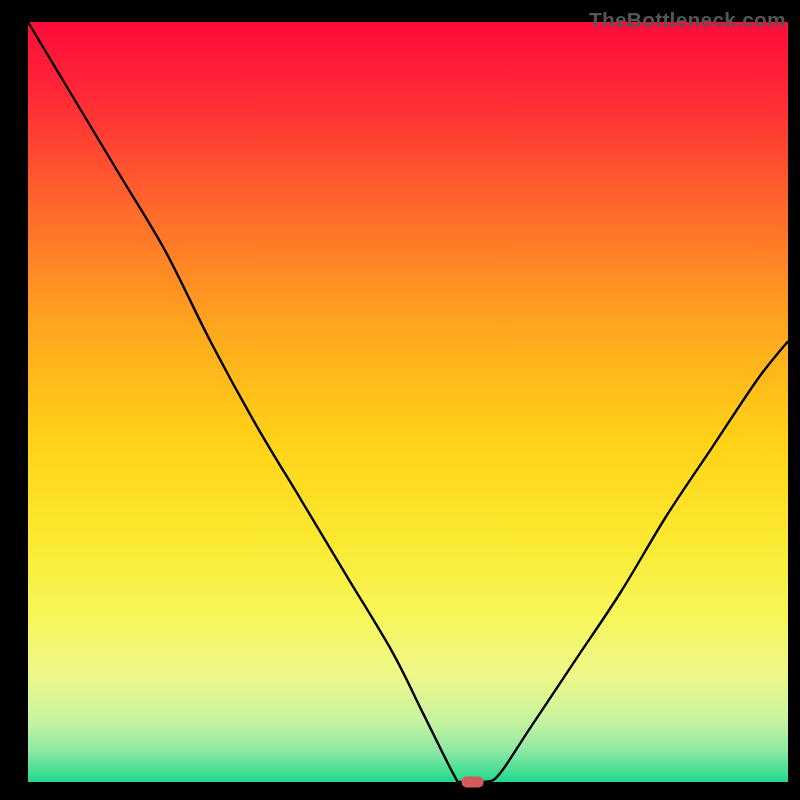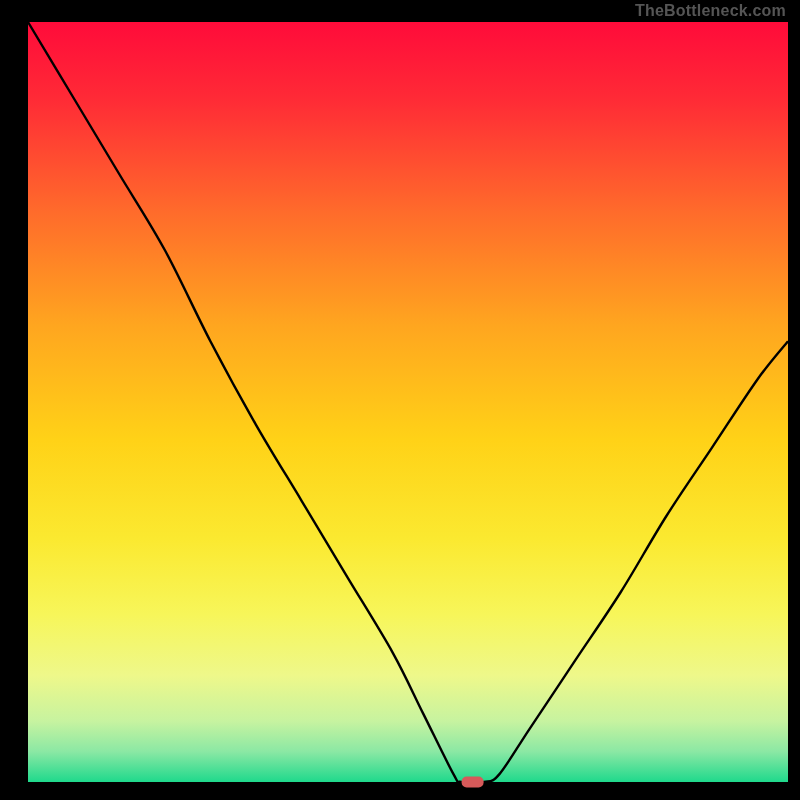--- a/index.html
+++ b/index.html
@@ -13,23 +13,23 @@
   }
   .chart-container {
     position: absolute;
     top: 0;
     left: 0;
     width: 800px;
     height: 800px;
   }
   .attribution {
     position: absolute;
-    top: 2px;
+    top: 8px;
     right: 14px;
-    font-size: 16px;
+    font-size: 21px;
     font-weight: bold;
     color: #555;
     z-index: 10;
     letter-spacing: 0.2px;
   }
   svg {
     display: block;
   }
 </style>
 </head>

